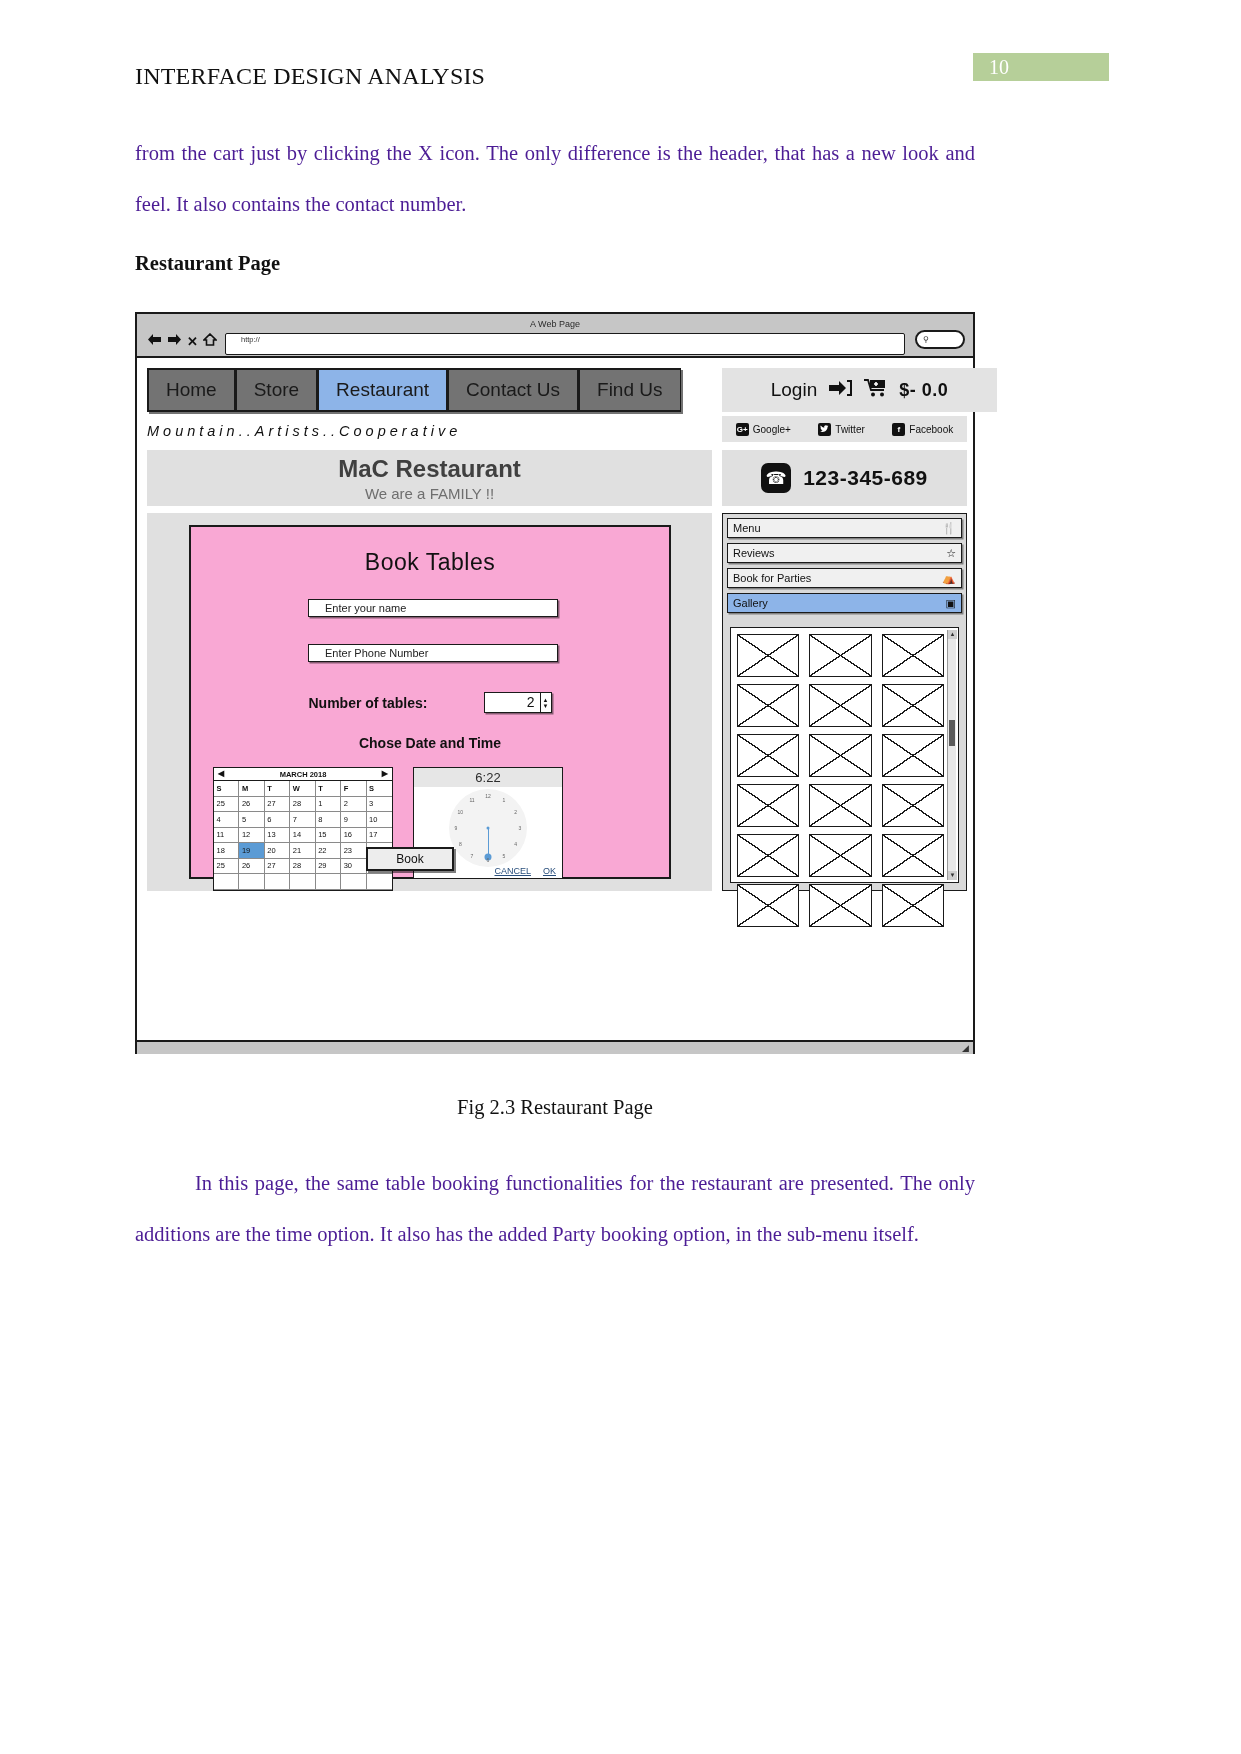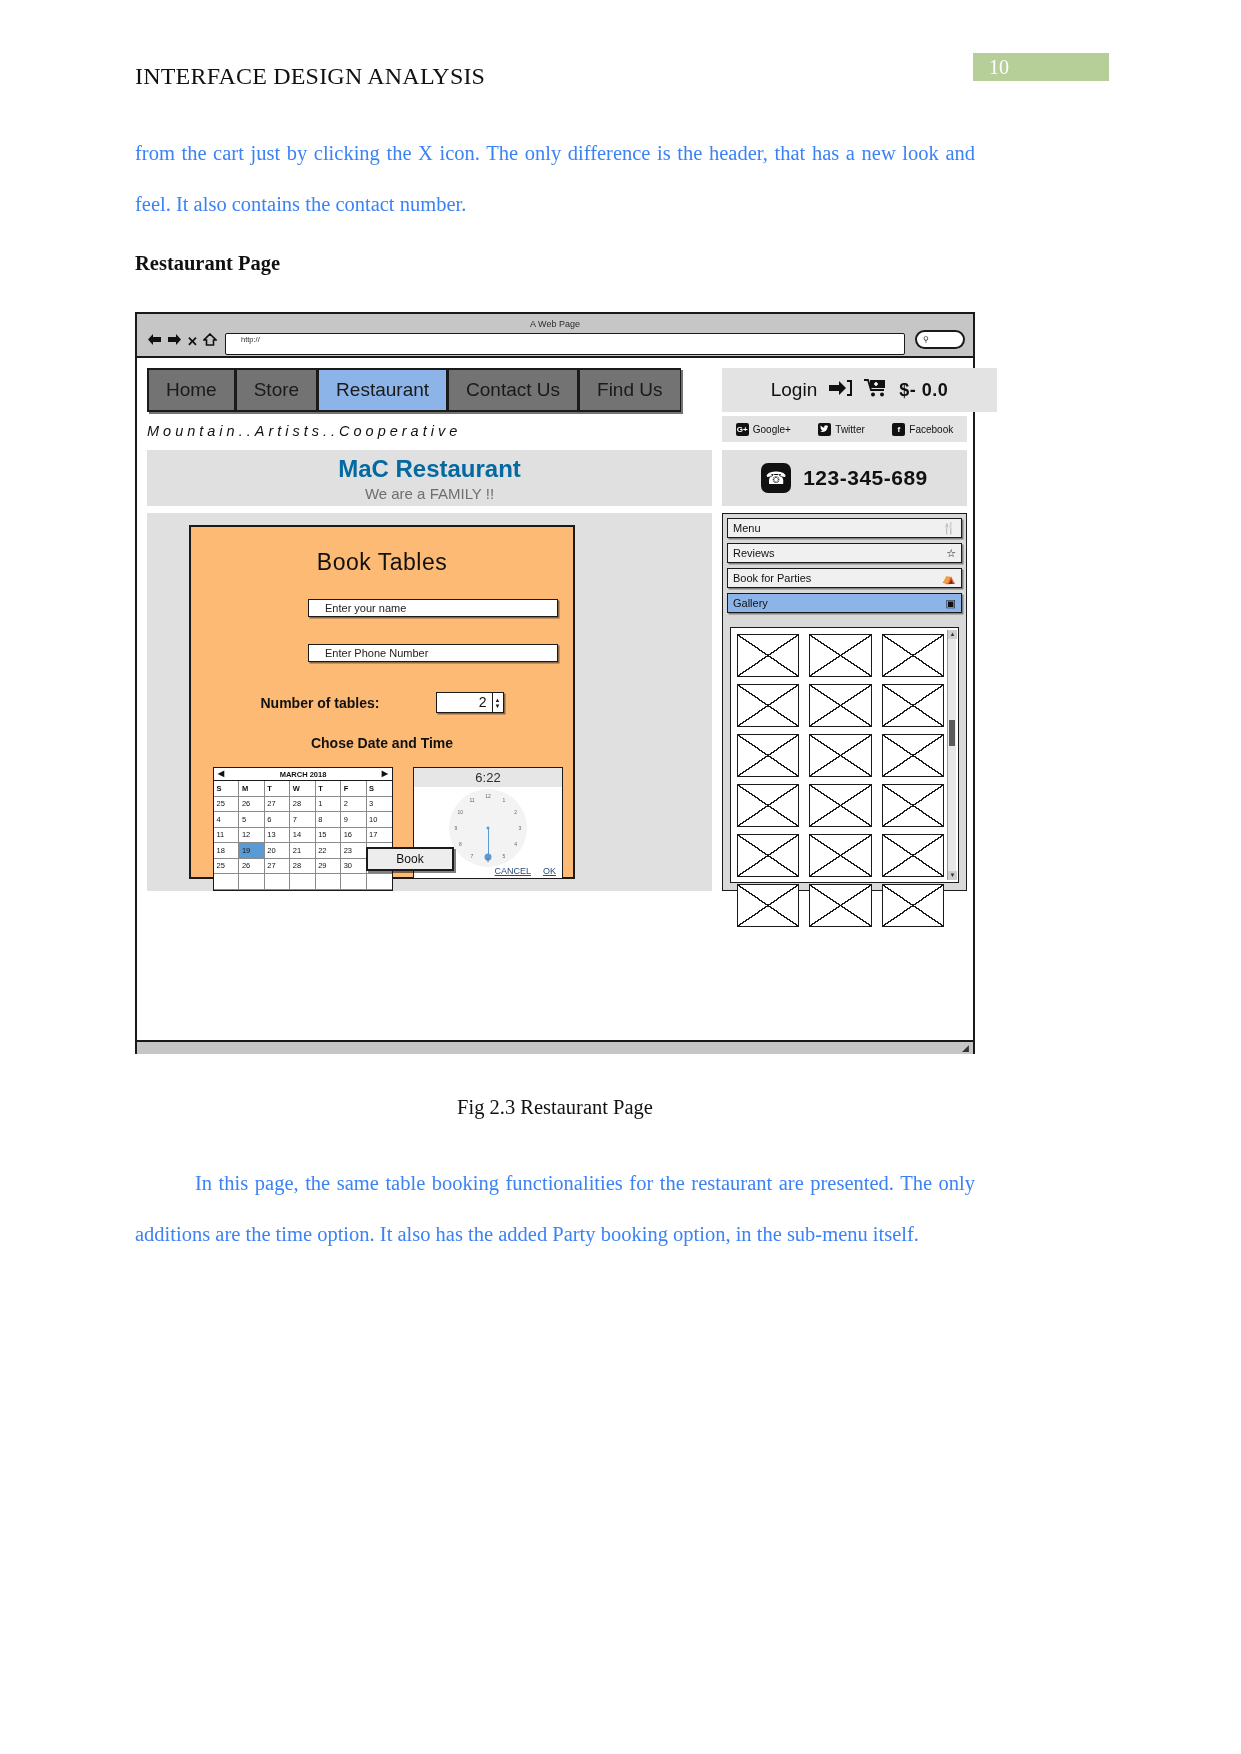--- a/index.html
+++ b/index.html
@@ -19,21 +19,21 @@
     font-family:"Liberation Serif", serif; font-size:20px;
     display:flex; align-items:center; padding-left:16px;
   }
   .doc-header{
     position:absolute; left:135px; top:63px;
     font-family:"Liberation Serif", serif; font-size:24px; color:#111;
     letter-spacing:.2px;
   }
   .body-par{
     position:absolute; left:135px; width:840px;
-    font-family:"Liberation Serif", serif; font-size:20.5px; color:#3b82f6;
+    font-family:"Liberation Serif", serif; font-size:20.5px; color:#4c1d95;
     text-align:justify; line-height:51px;
   }
   #par-top{ top:128px; }
   .section-head{
     position:absolute; left:135px; top:252px;
     font-family:"Liberation Serif", serif; font-weight:bold; font-size:20.5px; color:#111;
   }
   .fig-caption{
     position:absolute; left:135px; top:1096px; width:840px;
     text-align:center; font-family:"Liberation Serif", serif; font-size:20.5px; color:#111;
@@ -107,41 +107,41 @@
     width:13px; height:13px; background:#111; color:#fff; border-radius:2px;
     font-size:8px; display:flex; align-items:center; justify-content:center;
     font-family:"Liberation Sans", sans-serif; font-weight:bold;
   }
 
   .banner{
     position:absolute; left:10px; top:92px; width:565px; height:56px;
     background:#e0e0e0; display:flex; flex-direction:column;
     align-items:center; justify-content:center;
   }
-  .banner-title{ font-family:"Liberation Sans", sans-serif; font-size:24px; font-weight:bold; color:#0369a1; }
+  .banner-title{ font-family:"Liberation Sans", sans-serif; font-size:24px; font-weight:bold; color:#404040; }
   .banner-sub{ font-family:"Liberation Sans", sans-serif; font-size:15px; color:#6e6e6e; margin-top:2px; }
 
   .phonebox{
     position:absolute; left:585px; top:92px; width:245px; height:56px;
     background:#e0e0e0; display:flex; align-items:center; justify-content:center; gap:12px;
   }
   .phone-icon{
     width:30px; height:30px; background:#111; border-radius:7px; color:#fff;
     display:flex; align-items:center; justify-content:center; font-size:17px;
   }
   .phone-num{ font-family:"Liberation Sans", sans-serif; font-size:21px; font-weight:bold; letter-spacing:.5px; color:#111; }
 
   
   .content{
     position:absolute; left:10px; top:155px; width:565px; height:378px;
     background:#e0e0e0;
   }
   .form-card{
-    position:absolute; left:42px; top:12px; width:386px; height:354px;
-    background:#fdba74; border:2px solid #1a1a1a;
+    position:absolute; left:42px; top:12px; width:482px; height:354px;
+    background:#f9a8d4; border:2px solid #1a1a1a;
   }
   .form-title{
     text-align:center; margin-top:22px;
     font-family:"Liberation Sans", sans-serif; font-size:23px; color:#111; letter-spacing:.5px;
   }
   .txtfield{
     position:absolute; left:117px; width:250px; height:18px;
     background:#fff; border:1.5px solid #1a1a1a;
     font-family:"Liberation Sans", sans-serif; font-size:11px; color:#222;
     padding-left:16px; line-height:16px;

